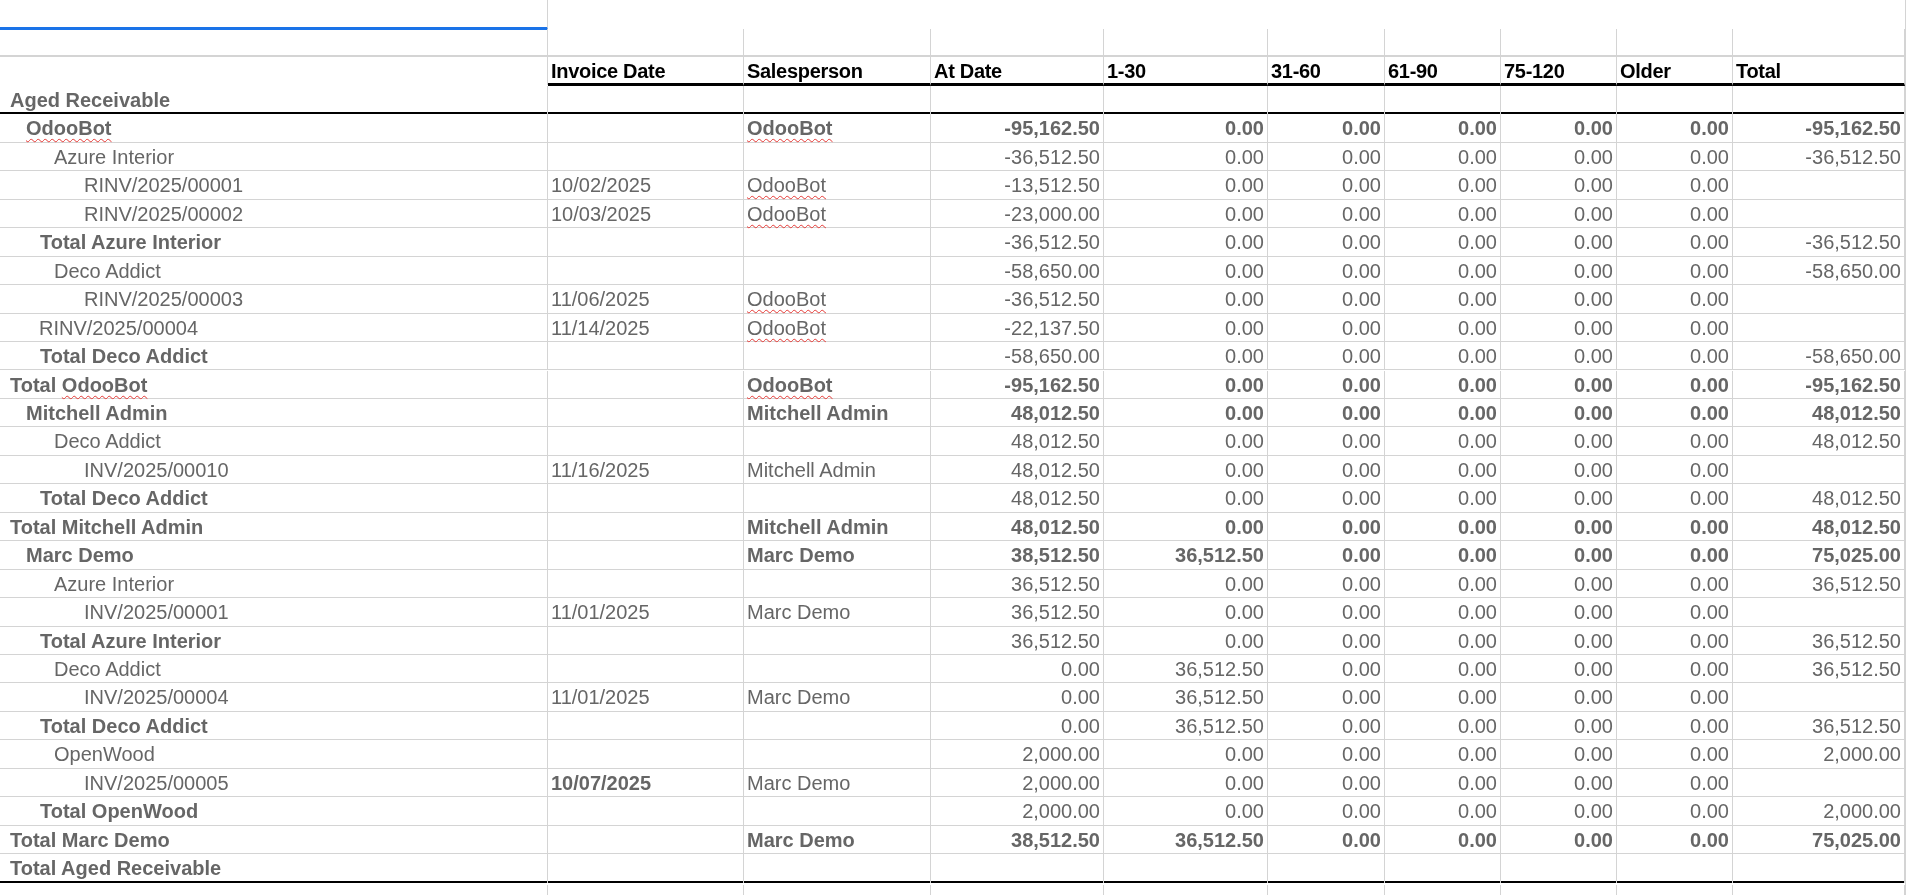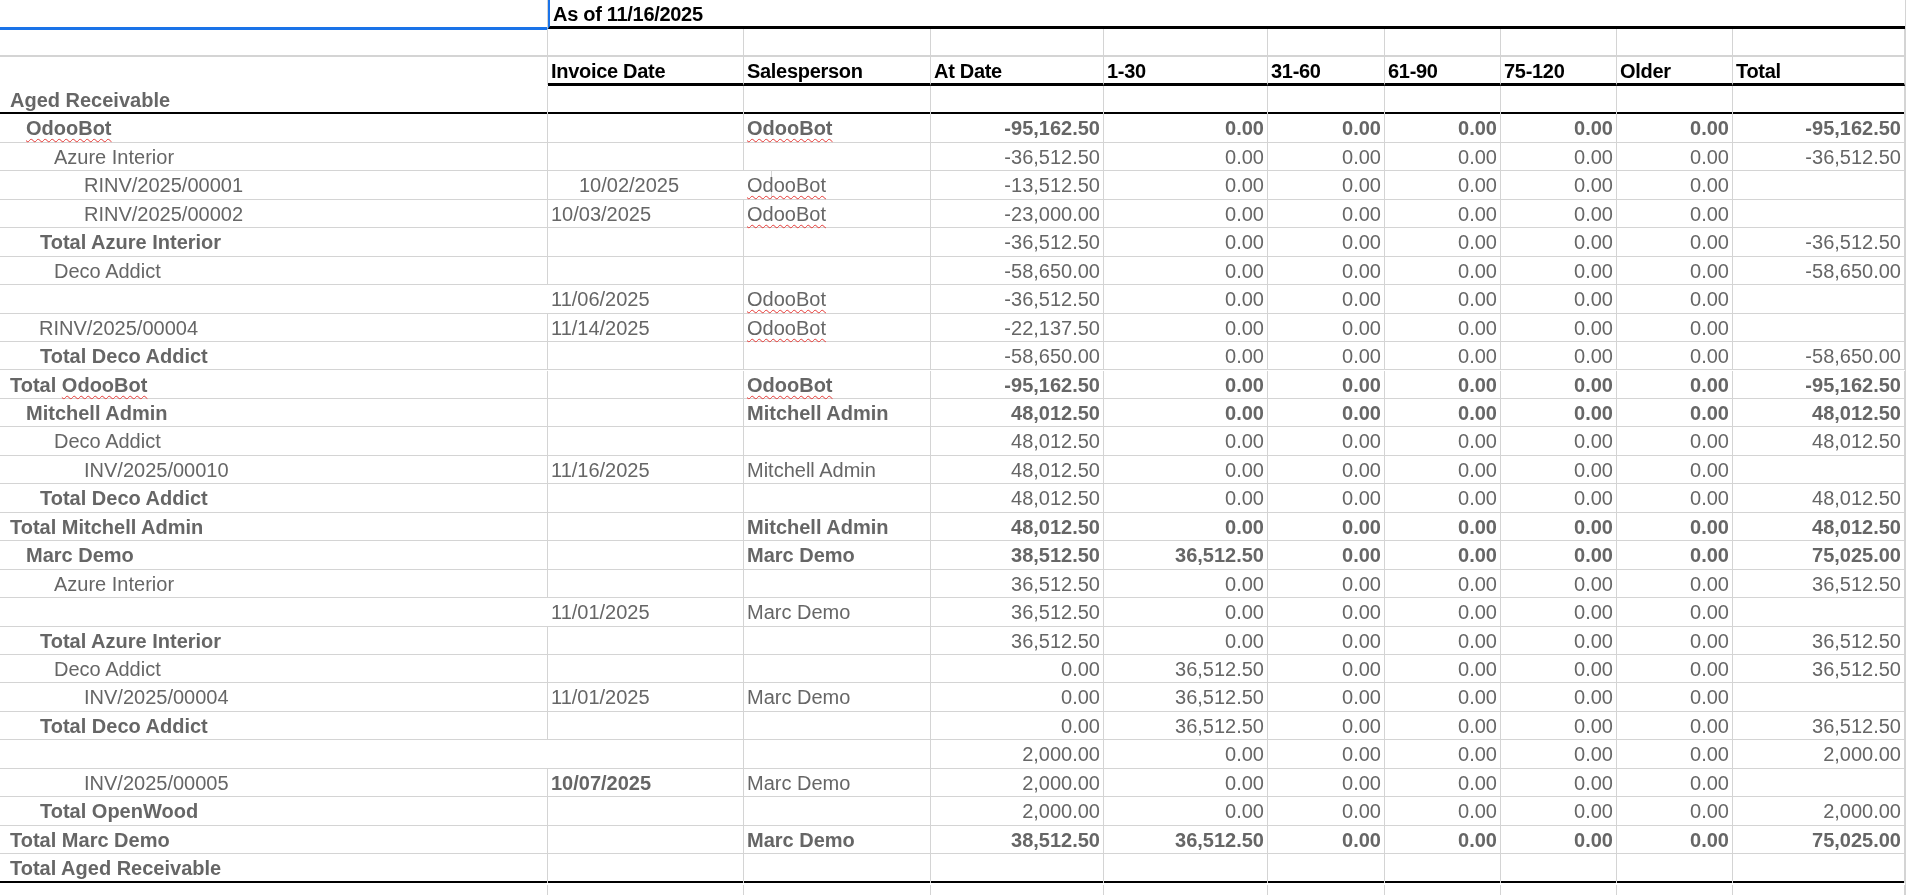--- a/index.html
+++ b/index.html
@@ -28,21 +28,20 @@
   .ind3{padding-left:84px;}
   .rightstrip{position:absolute;left:1905px;top:0;width:15px;height:895px;border-left:1px solid #d4d4d4;}
 </style>
 </head>
 <body>
 
 <div class="sheet">
 
   <div class="row" style="top:0;border-bottom:none;">
     <div class="cell c0" style="border-bottom:3px solid #1a73e8;height:30px;"></div>
-    <div class="cell hdr" style="left:548px;width:1357px;border-right:none;border-bottom:3px solid #000;border-left:2px solid #1a73e8;height:29px;line-height:28px;">As of 11/16/2025</div>
   </div>
 
   <div class="row" style="top:29px;height:28px;border-bottom:2px solid #d4d4d4;">
     <div class="cell c0"></div>
     <div class="cell c1"></div>
     <div class="cell c2"></div>
     <div class="cell c3"></div>
     <div class="cell c4"></div>
     <div class="cell c5"></div>
     <div class="cell c6"></div>
@@ -96,21 +95,21 @@
         <div class="cell c3 num" style="height: 28.45px; line-height: 28.45px;">-36,512.50</div>
         <div class="cell c4 num" style="height: 28.45px; line-height: 28.45px;">0.00</div>
         <div class="cell c5 num" style="height: 28.45px; line-height: 28.45px;">0.00</div>
         <div class="cell c6 num" style="height: 28.45px; line-height: 28.45px;">0.00</div>
         <div class="cell c7 num" style="height: 28.45px; line-height: 28.45px;">0.00</div>
         <div class="cell c8 num" style="height: 28.45px; line-height: 28.45px;">0.00</div>
         <div class="cell c9 num" style="height: 28.45px; line-height: 28.45px;">-36,512.50</div>
       </div>
       <div class="row" style="top: 171.35px; height: 28.45px;">
         <div class="cell c0 ind3" style="height: 28.45px; line-height: 28.45px;"><span>RINV/2025/00001</span></div>
-        <div class="cell c1" style="height: 28.45px; line-height: 28.45px; margin-left: 28px;">10/02/2025</div>
+        <div class="cell c1" style="height: 28.45px; line-height: 28.45px;">10/02/2025</div>
         <div class="cell c2" style="height: 28.45px; line-height: 28.45px;"><span class="sq">OdooBot</span></div>
         <div class="cell c3 num" style="height: 28.45px; line-height: 28.45px;">-13,512.50</div>
         <div class="cell c4 num" style="height: 28.45px; line-height: 28.45px;">0.00</div>
         <div class="cell c5 num" style="height: 28.45px; line-height: 28.45px;">0.00</div>
         <div class="cell c6 num" style="height: 28.45px; line-height: 28.45px;">0.00</div>
         <div class="cell c7 num" style="height: 28.45px; line-height: 28.45px;">0.00</div>
         <div class="cell c8 num" style="height: 28.45px; line-height: 28.45px;">0.00</div>
         <div class="cell c9 num" style="height: 28.45px; line-height: 28.45px;"></div>
       </div>
       <div class="row" style="top: 199.8px; height: 28.45px;">
@@ -143,20 +142,21 @@
         <div class="cell c2" style="height: 28.45px; line-height: 28.45px;"><span></span></div>
         <div class="cell c3 num" style="height: 28.45px; line-height: 28.45px;">-58,650.00</div>
         <div class="cell c4 num" style="height: 28.45px; line-height: 28.45px;">0.00</div>
         <div class="cell c5 num" style="height: 28.45px; line-height: 28.45px;">0.00</div>
         <div class="cell c6 num" style="height: 28.45px; line-height: 28.45px;">0.00</div>
         <div class="cell c7 num" style="height: 28.45px; line-height: 28.45px;">0.00</div>
         <div class="cell c8 num" style="height: 28.45px; line-height: 28.45px;">0.00</div>
         <div class="cell c9 num" style="height: 28.45px; line-height: 28.45px;">-58,650.00</div>
       </div>
       <div class="row" style="top: 285.15px; height: 28.45px;">
+        <div class="cell c0 ind3" style="height: 28.45px; line-height: 28.45px;"><span>RINV/2025/00003</span></div>
         <div class="cell c1" style="height: 28.45px; line-height: 28.45px;">11/06/2025</div>
         <div class="cell c2" style="height: 28.45px; line-height: 28.45px;"><span class="sq">OdooBot</span></div>
         <div class="cell c3 num" style="height: 28.45px; line-height: 28.45px;">-36,512.50</div>
         <div class="cell c4 num" style="height: 28.45px; line-height: 28.45px;">0.00</div>
         <div class="cell c5 num" style="height: 28.45px; line-height: 28.45px;">0.00</div>
         <div class="cell c6 num" style="height: 28.45px; line-height: 28.45px;">0.00</div>
         <div class="cell c7 num" style="height: 28.45px; line-height: 28.45px;">0.00</div>
         <div class="cell c8 num" style="height: 28.45px; line-height: 28.45px;">0.00</div>
         <div class="cell c9 num" style="height: 28.45px; line-height: 28.45px;"></div>
       </div>
@@ -274,20 +274,21 @@
         <div class="cell c2" style="height: 28.45px; line-height: 28.45px;"><span></span></div>
         <div class="cell c3 num" style="height: 28.45px; line-height: 28.45px;">36,512.50</div>
         <div class="cell c4 num" style="height: 28.45px; line-height: 28.45px;">0.00</div>
         <div class="cell c5 num" style="height: 28.45px; line-height: 28.45px;">0.00</div>
         <div class="cell c6 num" style="height: 28.45px; line-height: 28.45px;">0.00</div>
         <div class="cell c7 num" style="height: 28.45px; line-height: 28.45px;">0.00</div>
         <div class="cell c8 num" style="height: 28.45px; line-height: 28.45px;">0.00</div>
         <div class="cell c9 num" style="height: 28.45px; line-height: 28.45px;">36,512.50</div>
       </div>
       <div class="row" style="top: 598.1px; height: 28.45px;">
+        <div class="cell c0 ind3" style="height: 28.45px; line-height: 28.45px;"><span>INV/2025/00001</span></div>
         <div class="cell c1" style="height: 28.45px; line-height: 28.45px;">11/01/2025</div>
         <div class="cell c2" style="height: 28.45px; line-height: 28.45px;"><span>Marc Demo</span></div>
         <div class="cell c3 num" style="height: 28.45px; line-height: 28.45px;">36,512.50</div>
         <div class="cell c4 num" style="height: 28.45px; line-height: 28.45px;">0.00</div>
         <div class="cell c5 num" style="height: 28.45px; line-height: 28.45px;">0.00</div>
         <div class="cell c6 num" style="height: 28.45px; line-height: 28.45px;">0.00</div>
         <div class="cell c7 num" style="height: 28.45px; line-height: 28.45px;">0.00</div>
         <div class="cell c8 num" style="height: 28.45px; line-height: 28.45px;">0.00</div>
         <div class="cell c9 num" style="height: 28.45px; line-height: 28.45px;"></div>
       </div>
@@ -333,20 +334,21 @@
         <div class="cell c2 b" style="height: 28.45px; line-height: 28.45px;"><span></span></div>
         <div class="cell c3 num" style="height: 28.45px; line-height: 28.45px;">0.00</div>
         <div class="cell c4 num" style="height: 28.45px; line-height: 28.45px;">36,512.50</div>
         <div class="cell c5 num" style="height: 28.45px; line-height: 28.45px;">0.00</div>
         <div class="cell c6 num" style="height: 28.45px; line-height: 28.45px;">0.00</div>
         <div class="cell c7 num" style="height: 28.45px; line-height: 28.45px;">0.00</div>
         <div class="cell c8 num" style="height: 28.45px; line-height: 28.45px;">0.00</div>
         <div class="cell c9 num" style="height: 28.45px; line-height: 28.45px;">36,512.50</div>
       </div>
       <div class="row" style="top: 740.35px; height: 28.45px;">
+        <div class="cell c0 ind2" style="height: 28.45px; line-height: 28.45px;"><span>OpenWood</span></div>
         <div class="cell c1" style="height: 28.45px; line-height: 28.45px;"></div>
         <div class="cell c2" style="height: 28.45px; line-height: 28.45px;"><span></span></div>
         <div class="cell c3 num" style="height: 28.45px; line-height: 28.45px;">2,000.00</div>
         <div class="cell c4 num" style="height: 28.45px; line-height: 28.45px;">0.00</div>
         <div class="cell c5 num" style="height: 28.45px; line-height: 28.45px;">0.00</div>
         <div class="cell c6 num" style="height: 28.45px; line-height: 28.45px;">0.00</div>
         <div class="cell c7 num" style="height: 28.45px; line-height: 28.45px;">0.00</div>
         <div class="cell c8 num" style="height: 28.45px; line-height: 28.45px;">0.00</div>
         <div class="cell c9 num" style="height: 28.45px; line-height: 28.45px;">2,000.00</div>
       </div>

